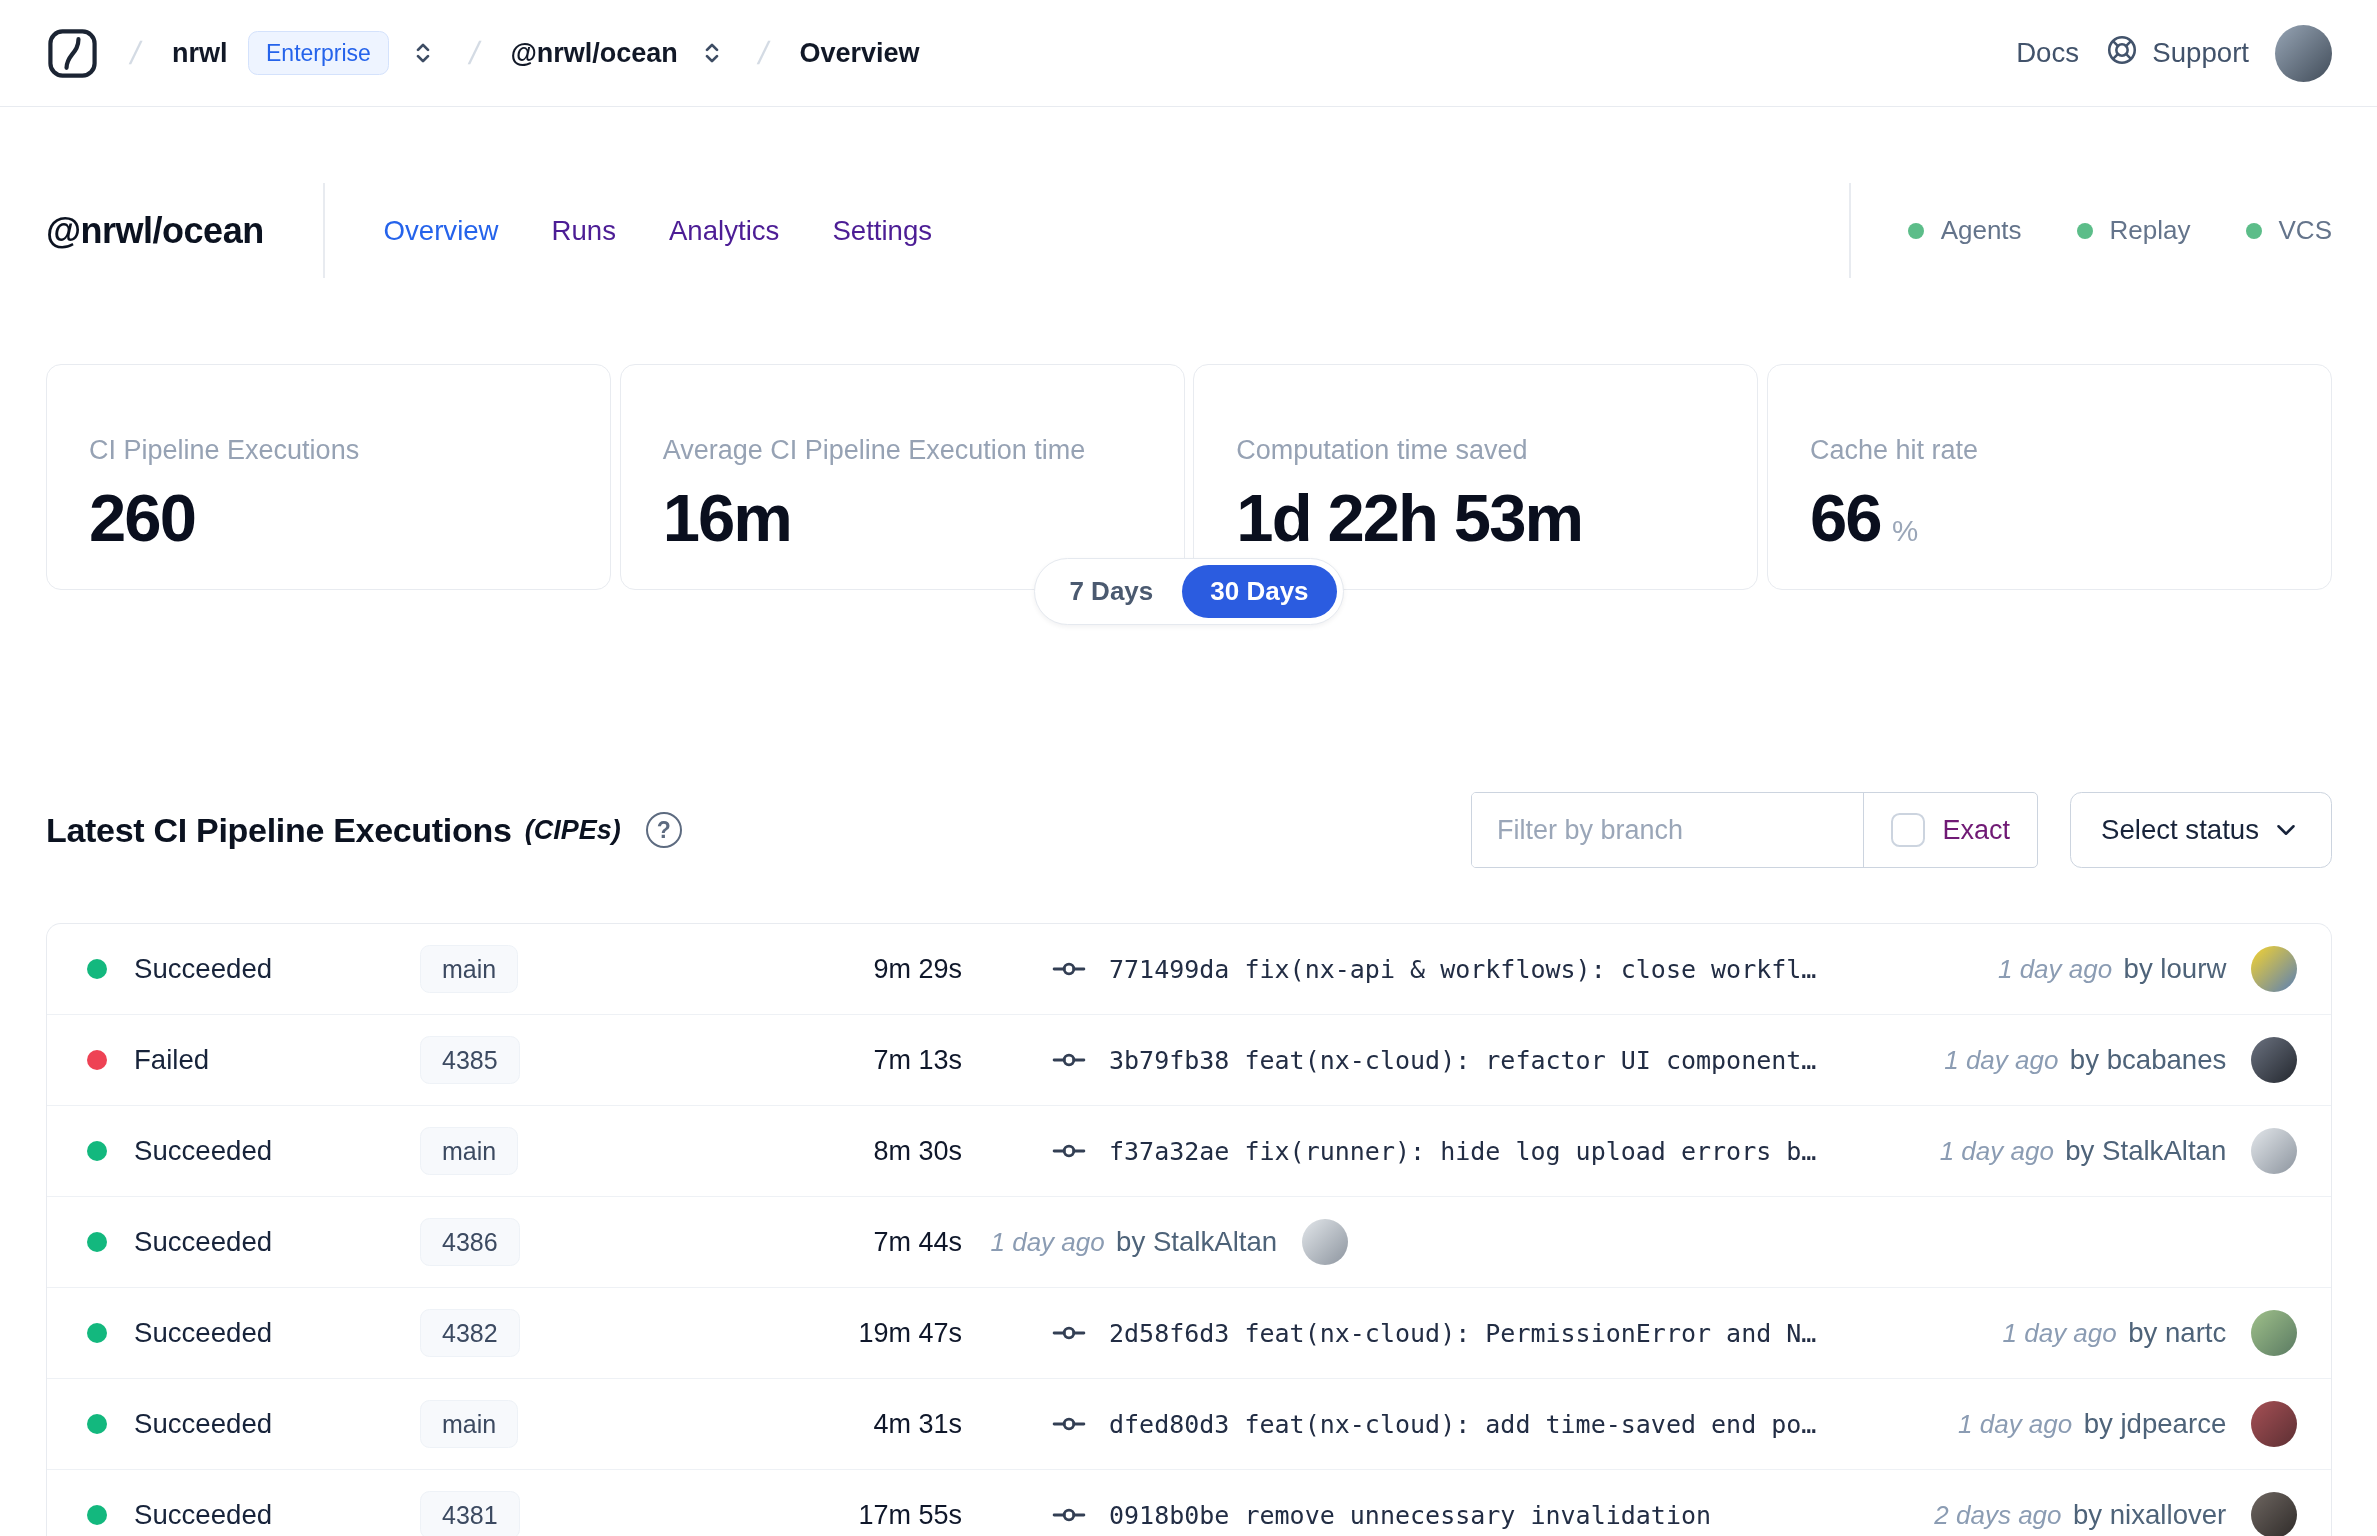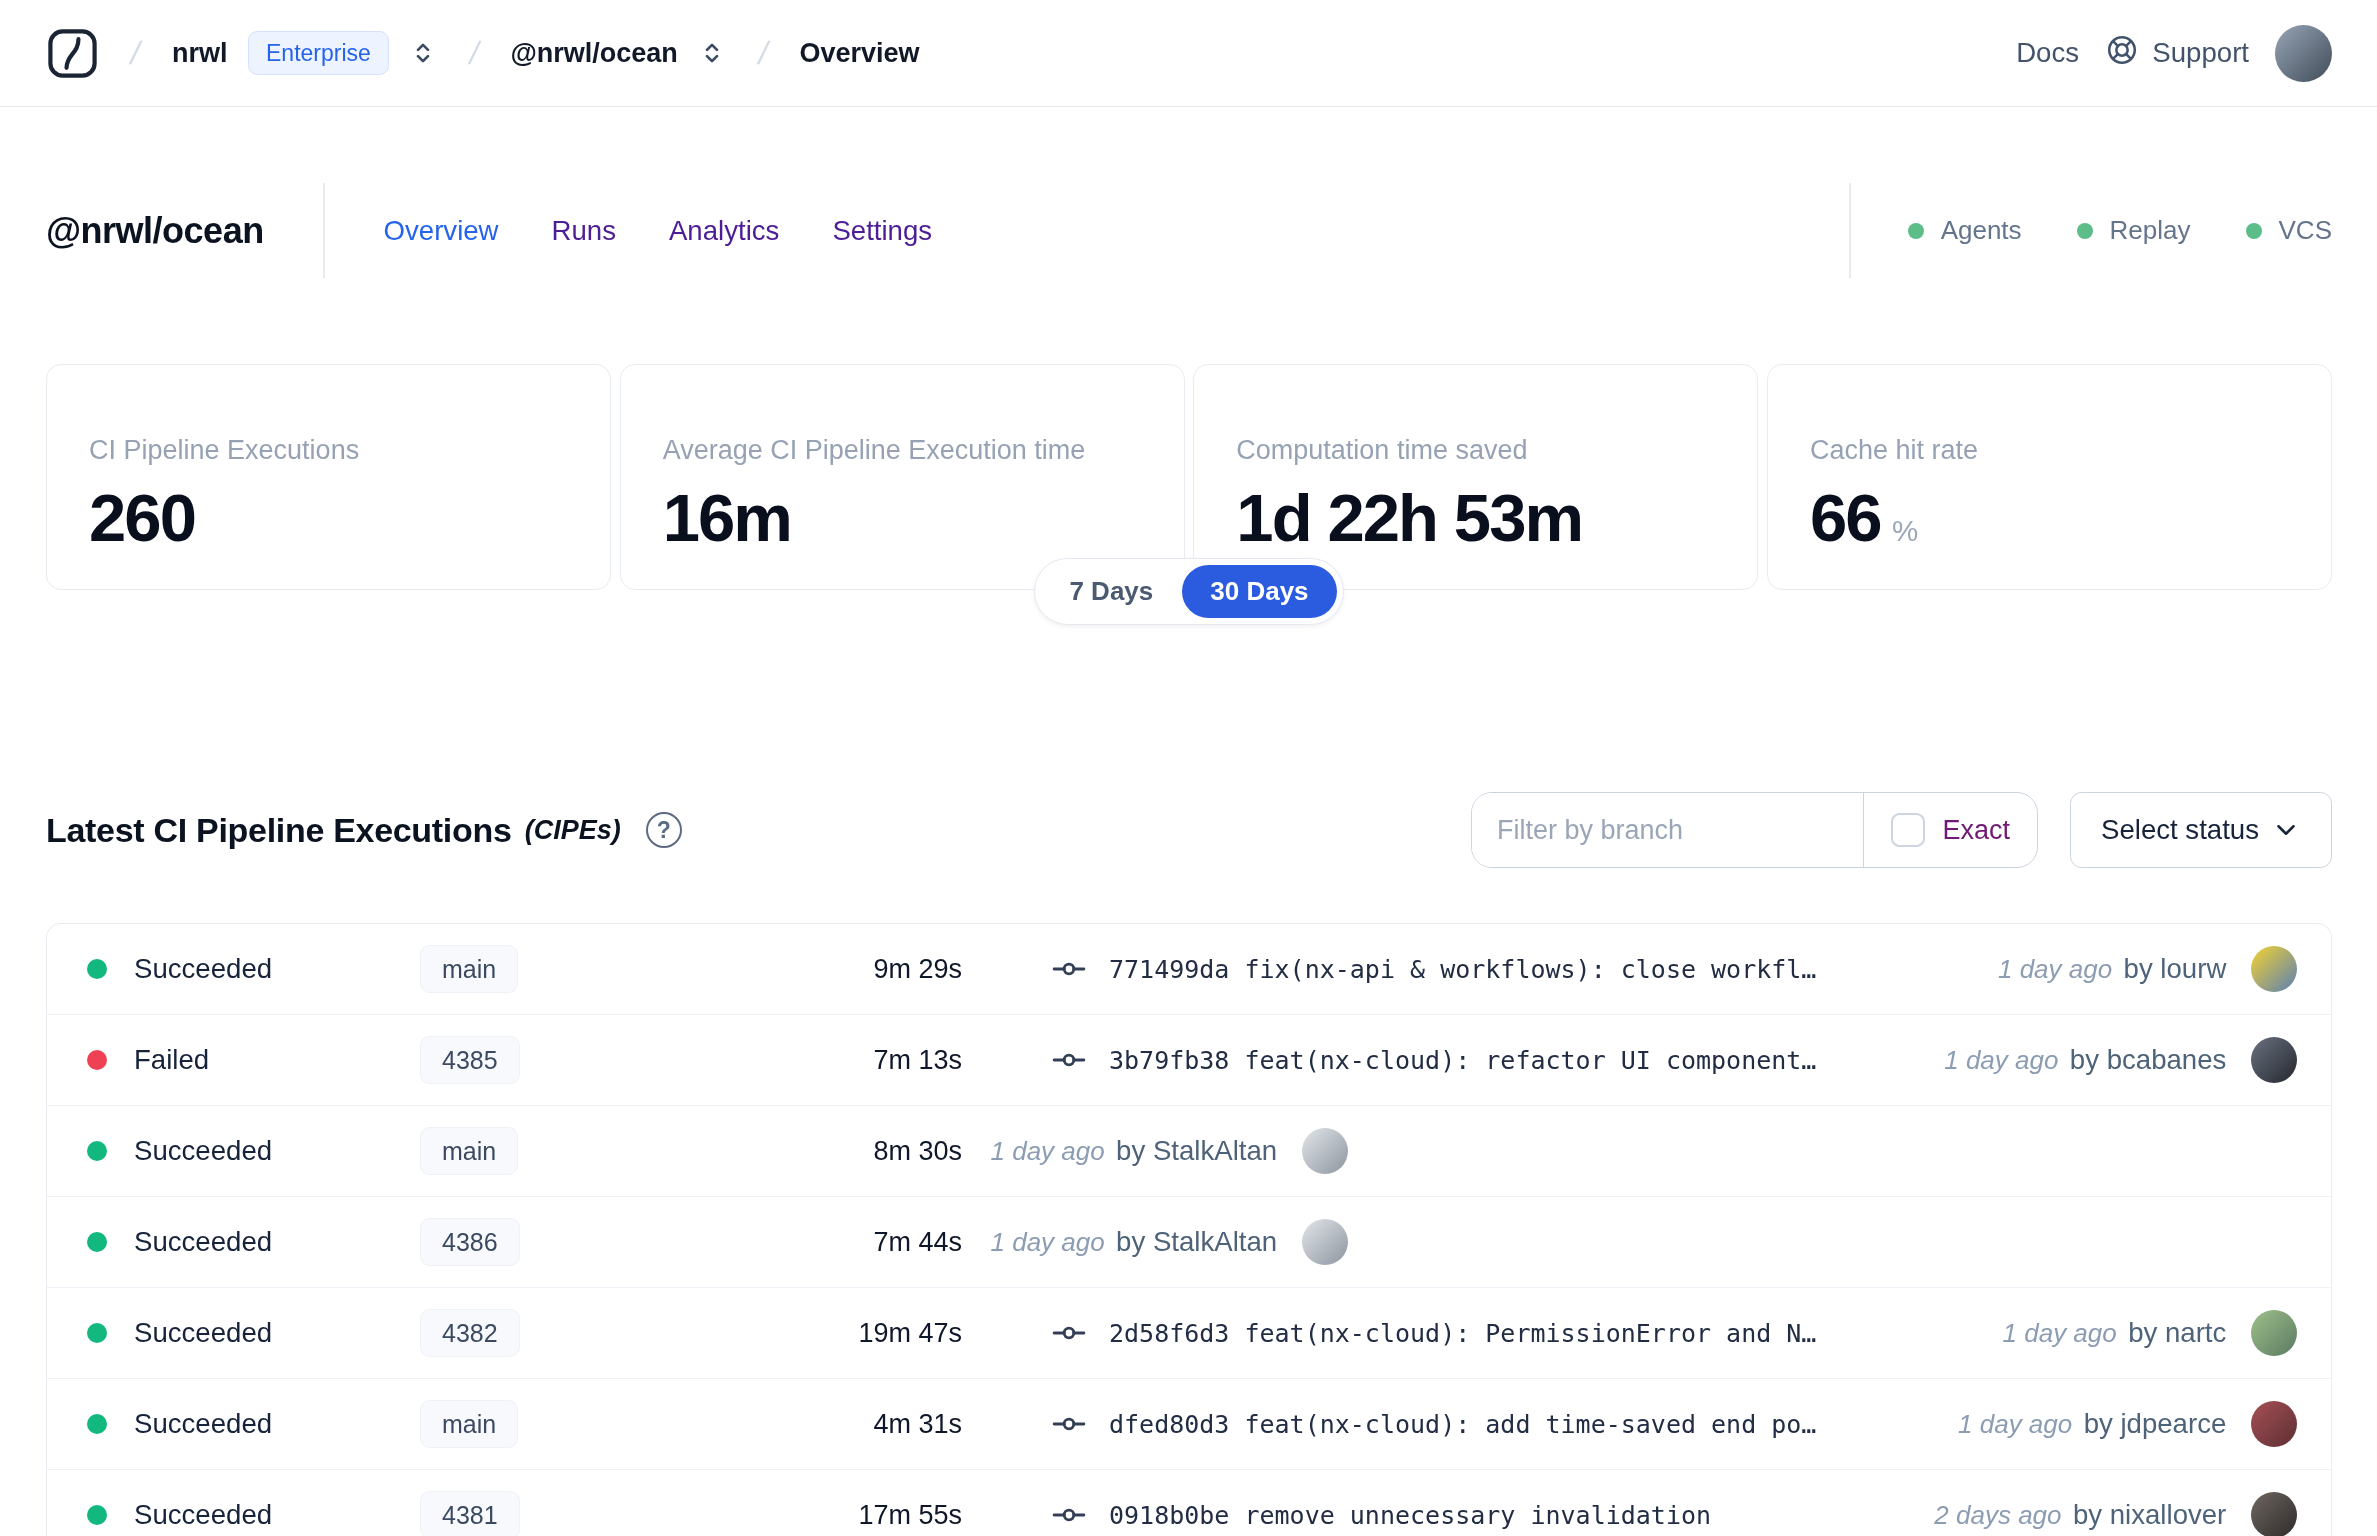--- a/index.html
+++ b/index.html
@@ -55,21 +55,21 @@
   
   .section-row { margin-top:167px; display:flex; align-items:center; }
   .section-title { font-size:34px; font-weight:700; color:#0b1220; letter-spacing:-0.3px; }
   .section-sub { font-size:27px; font-style:italic; font-weight:600; color:#0b1220; margin-left:13.3px; }
   .help-circle { width:36px; height:36px; border:2.9px solid #5d6b80; border-radius:50%;
     color:#5d6b80; font-size:23px; font-weight:600; display:flex; align-items:center;
     justify-content:center; margin-left:25px; cursor:pointer; }
   .help-circle::after { content:"?"; }
   .section-controls { margin-left:auto; display:flex; align-items:center; gap:32px; }
   .filter-group { display:flex; align-items:stretch; height:76px; border:1.9px solid #ccd4df;
-    border-radius:21px; overflow:hidden; background:#fff; width:567px; }
+    border-radius:5px; overflow:hidden; background:#fff; width:567px; }
   .filter-input { flex:1; border:none; outline:none; font-family:inherit; font-size:27px;
     padding:0 25px; color:#0f172a; min-width:0; }
   .filter-input::placeholder { color:#9aa6b8; }
   .filter-sep { width:1.9px; background:#ccd4df; }
   .exact-box { display:flex; align-items:center; gap:17px; padding:0 27px; }
   .checkbox { width:34px; height:34px; border:2.4px solid #ccd4df; border-radius:8.6px; background:#fff; cursor:pointer; }
   .exact-label { font-size:27px; color:#701a75; }
   .select-btn { display:flex; align-items:center; gap:12px; height:76px; padding:0 30px;
     border:1.9px solid #ccd4df; border-radius:11.4px; background:#fff; font-family:inherit;
     font-size:27.6px; font-weight:500; color:#17233a; cursor:pointer; }
@@ -279,20 +279,30 @@
        <span class="avatar row-avatar" style="background:linear-gradient(135deg, #6b7280, #23272e);"></span>
      </div>
    </div>
       <div class="row">
      <div class="col-status">
        <span class="status-dot green"></span>
        <span class="status-label">Succeeded</span>
      </div>
      <div class="col-branch"><span class="branch-badge">main</span></div>
      <div class="col-duration">8m 30s</div>
+     <div class="col-commit">
+       <span class="commit-icon">
+            <svg width="34" height="34" viewBox="0 0 24 24" fill="none" stroke="#333f54" stroke-width="2" stroke-linecap="round">
+              <circle cx="12" cy="12" r="3.4"></circle>
+              <line x1="1.5" y1="12" x2="8.6" y2="12"></line>
+              <line x1="15.4" y1="12" x2="22.5" y2="12"></line>
+            </svg>
+          </span>
+       <span class="commit-text">f37a32ae fix(runner): hide log upload errors b…</span>
+     </div>
      <div class="col-author">
        <span class="time-ago">1 day ago</span>
        <span class="author-name">by StalkAltan</span>
        <span class="avatar row-avatar" style="background:linear-gradient(135deg, #e2e6ea, #8d959f);"></span>
      </div>
    </div>
       <div class="row">
      <div class="col-status">
        <span class="status-dot green"></span>
        <span class="status-label">Succeeded</span>

